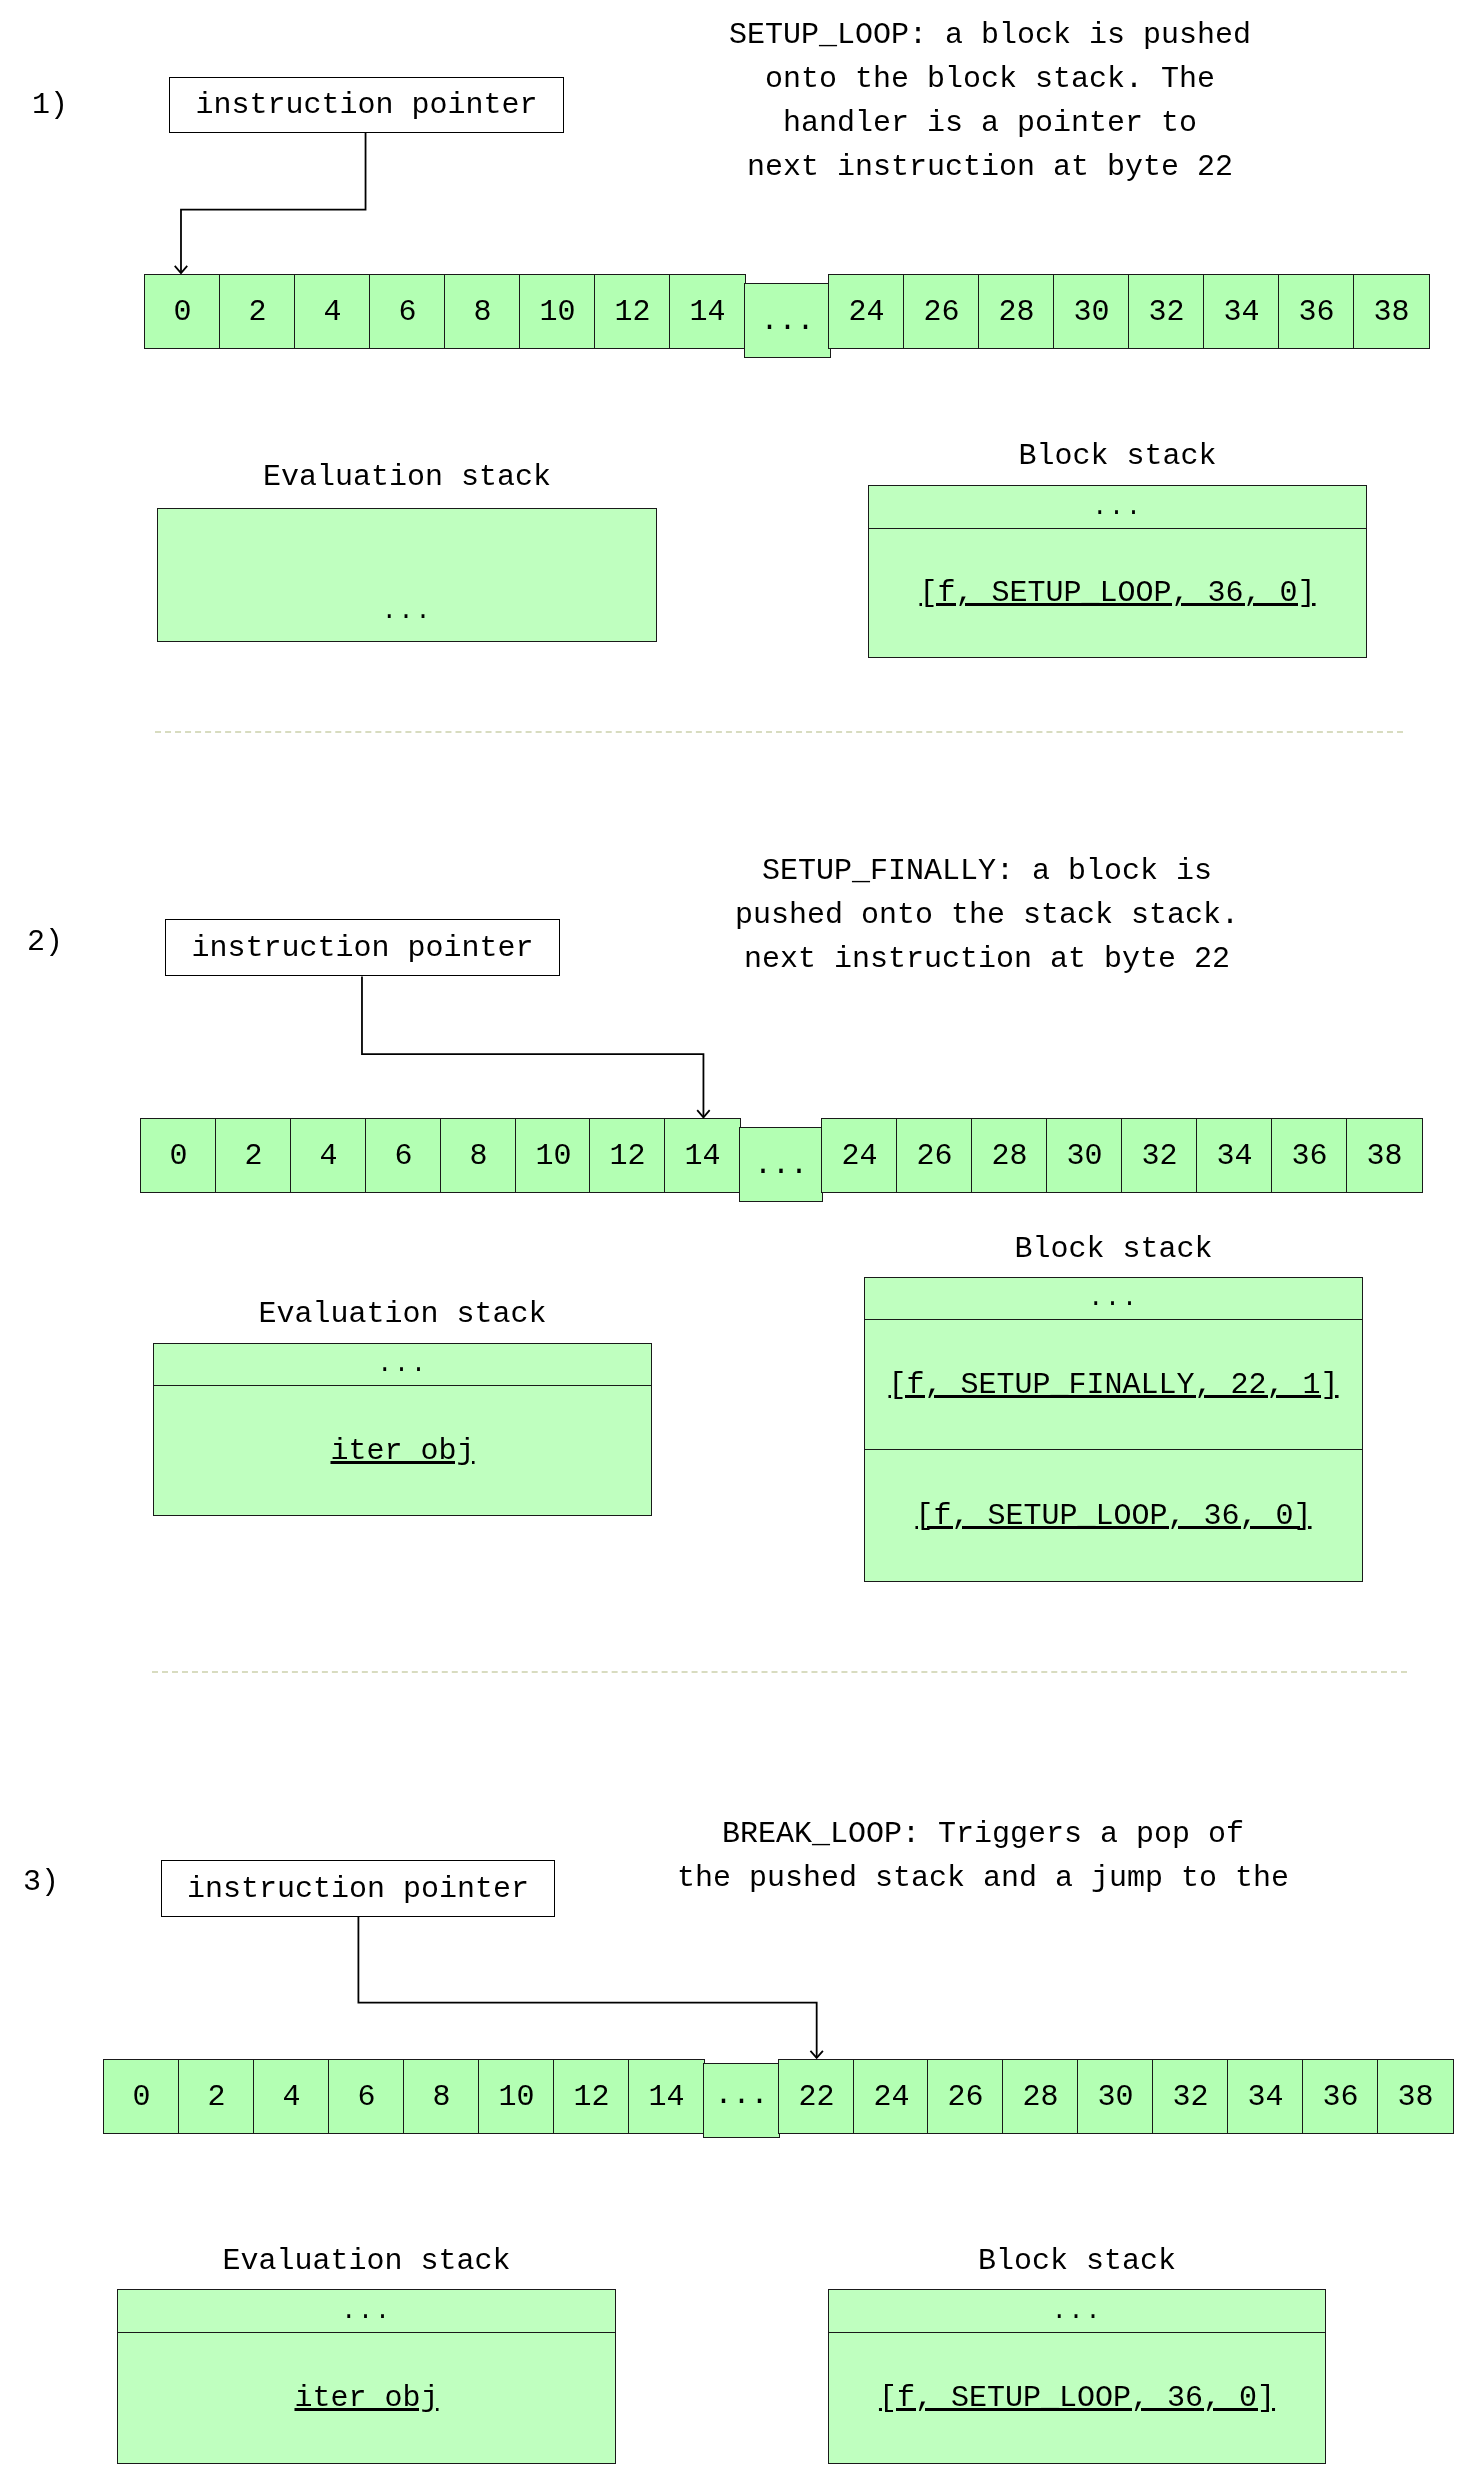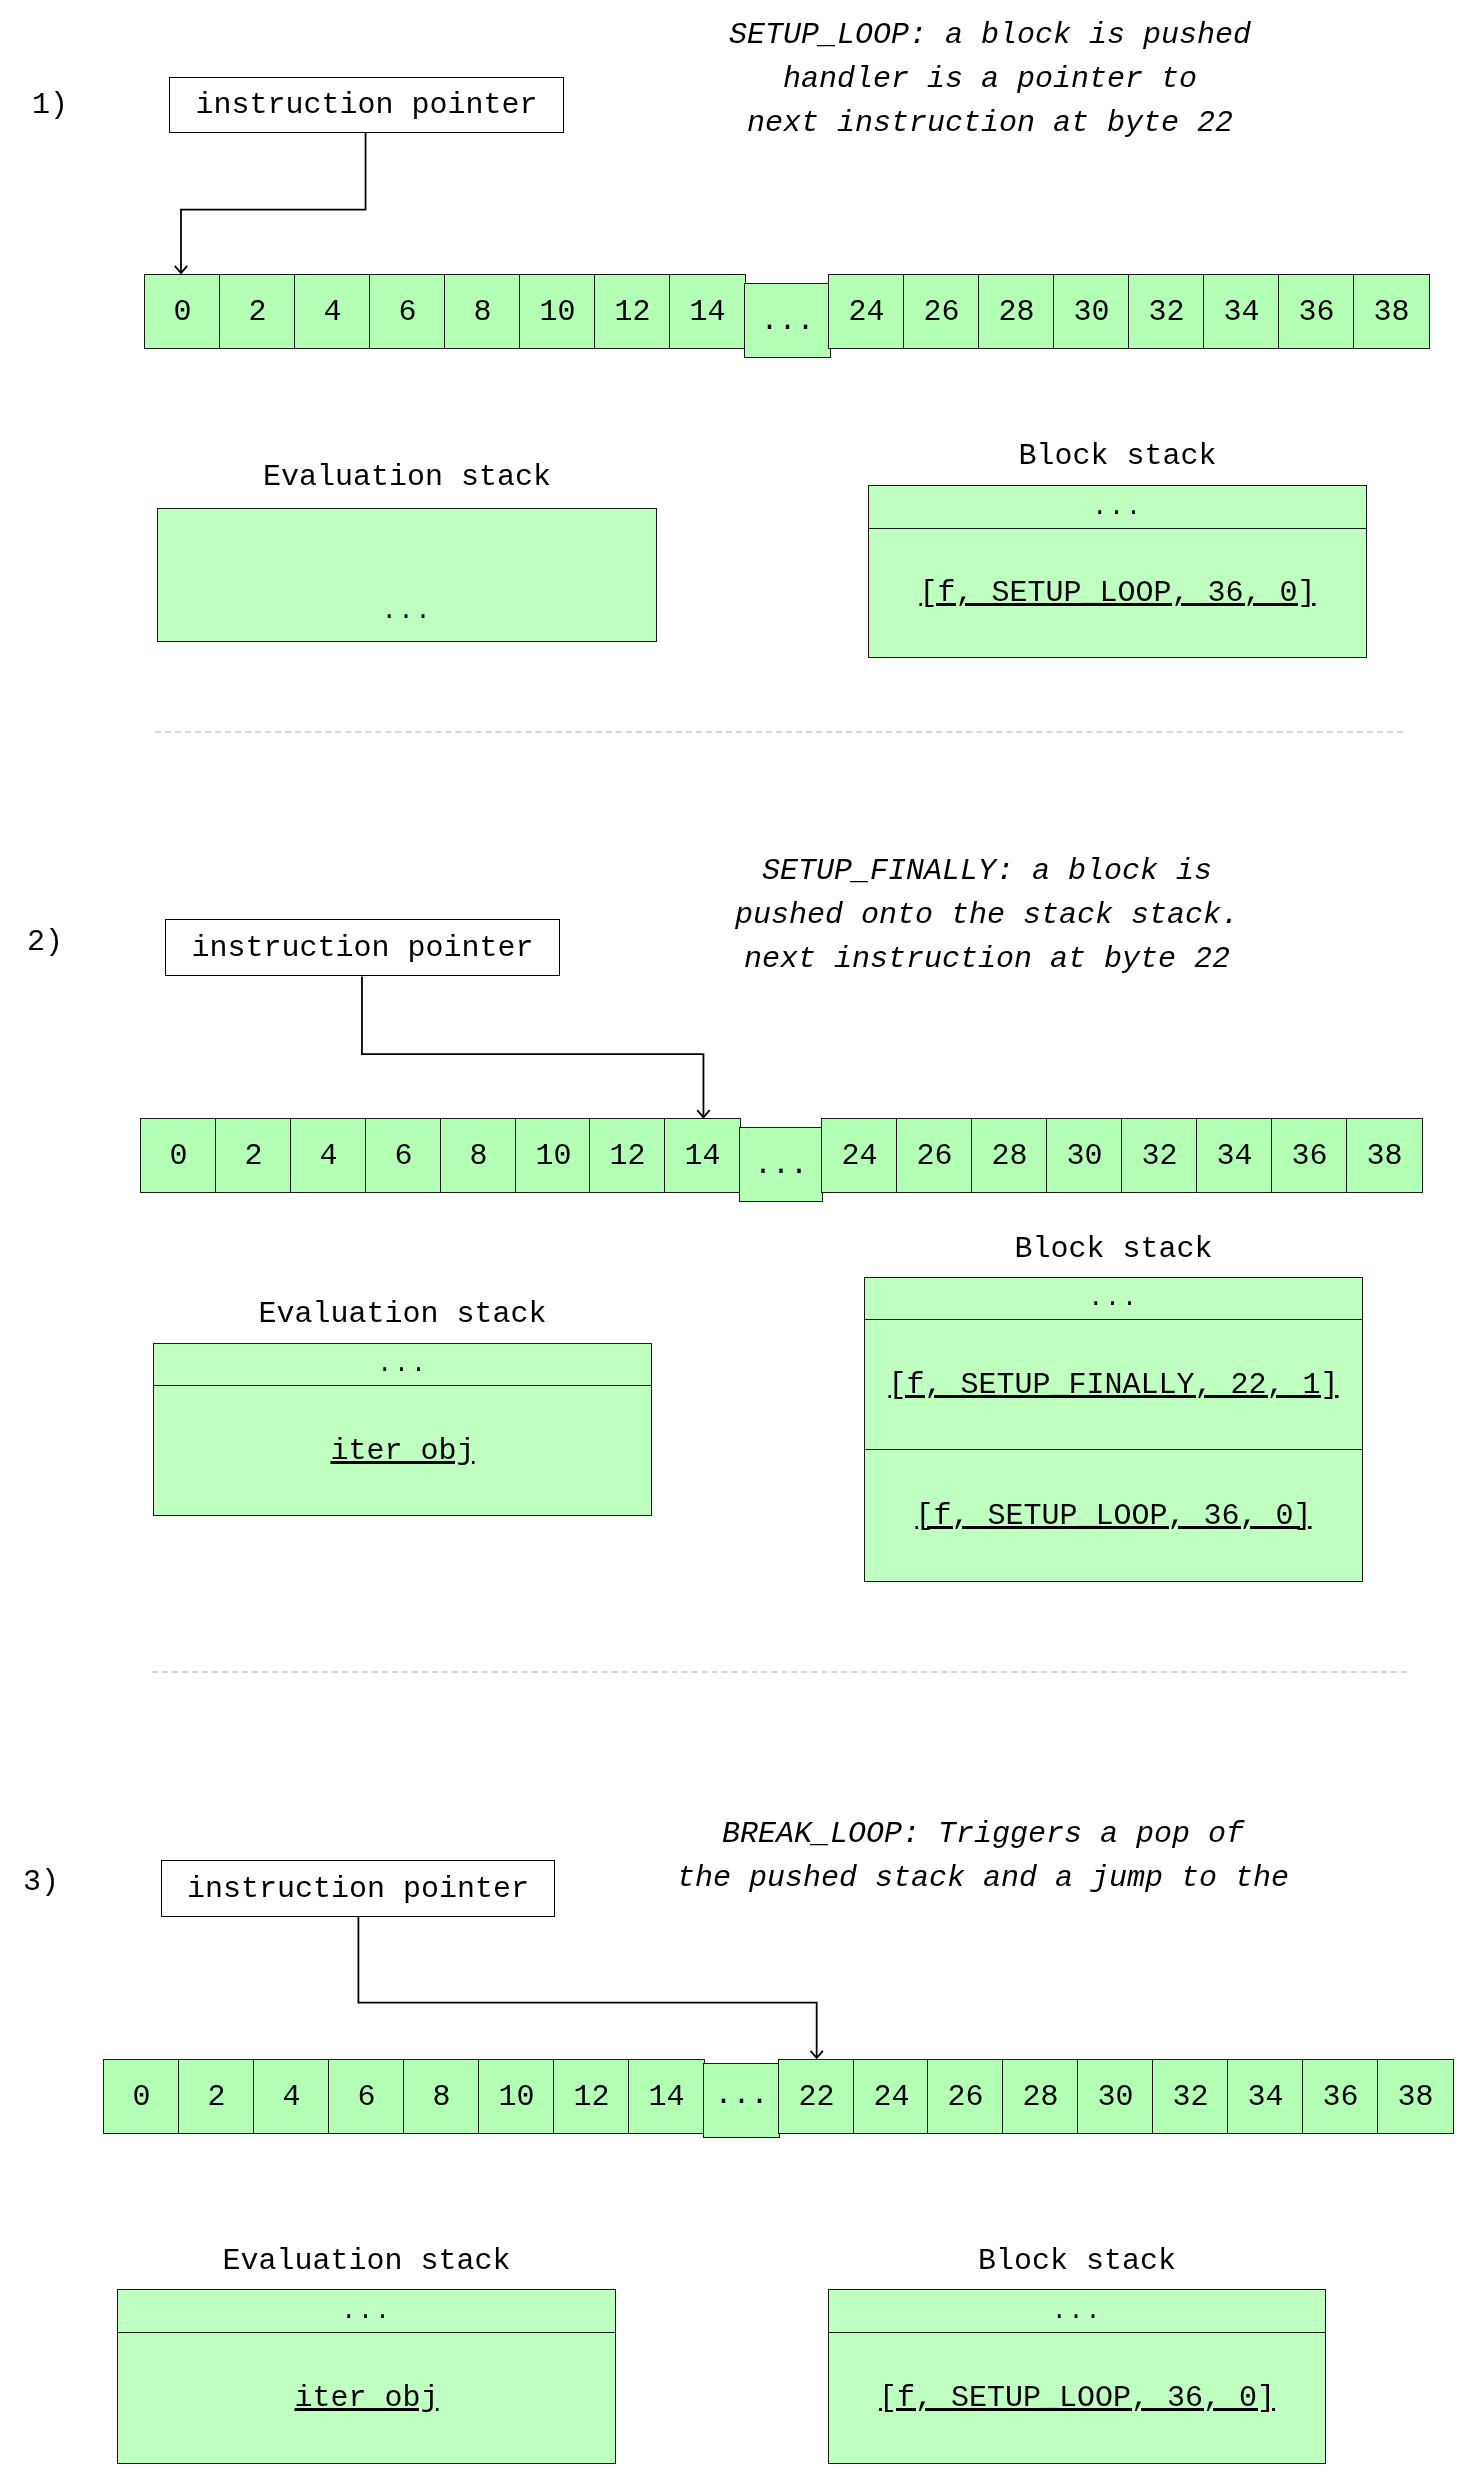--- a/index.html
+++ b/index.html
@@ -1,21 +1,21 @@
 <!DOCTYPE html>
 <html style="font-size:14.3px"><head>
 <meta charset="utf-8">
 <style>
   html, body { margin: 0; padding: 0; background: #ffffff; }
   body { width: 1480px; height: 2487px; position: relative; overflow: hidden;
          font-family: "Liberation Mono", "DejaVu Sans Mono", monospace; color: #000; }
   .step-label { position: absolute; font-size: 30px; line-height: 30px; }
   .ip-box { position: absolute; border: 1.8px solid #000; background: #fff; box-sizing: border-box;
             display: flex; align-items: center; justify-content: center; font-size: 30px; }
-  .caption { position: absolute; width: 678px; text-align: center; font-size: 30px; line-height: 44px; font-style: italic; }
+  .caption { position: absolute; width: 678px; text-align: center; font-size: 30px; line-height: 44px; }
   .caption div { white-space: nowrap; }
   .cell { position: absolute; box-sizing: border-box; border: 1.8px solid #1a1a1a; background: #b3ffb3;
           display: flex; align-items: center; justify-content: center; font-size: 30px; }
   .stack-label { position: absolute; text-align: center; font-size: 30px; line-height: 30px; }
   .stack { position: absolute; box-sizing: border-box; border: 1.8px solid #1a1a1a; background: #bfffbf; }
   .stack-row { position: absolute; left: 0; right: 0; display: flex; align-items: center; justify-content: center;
                font-size: 30px; }
   .stack-row.divided { border-top: 1.8px solid #1a1a1a; text-decoration: underline; }
   .dots-small { font-size: 25px; letter-spacing: 1.8px; }
   .sep { position: absolute; height: 0; border-top: 2.7px dashed #d8dcc0; }
@@ -24,20 +24,21 @@
 </head>
 <body>
 
 <div>
   <div class="step-label" style="left:32px; top:90px;">1)</div>
   <div class="ip-box" style="left:169px; top:77px; width:395px; height:56px;">
     <span>instruction pointer</span>
   </div>
   <div class="caption" style="left:651px; top:12.5px;">
     <div>SETUP_LOOP: a block is pushed</div>
+    <div>onto the block stack.  The</div>
     <div>handler is a pointer to</div>
     <div>next instruction at byte 22</div>
   </div>
 
   <div>
     <div class="cell" style="left:144px; top:274px; width:77px; height:75px;">0</div>
     <div class="cell" style="left:219px; top:274px; width:77px; height:75px;">2</div>
     <div class="cell" style="left:294px; top:274px; width:77px; height:75px;">4</div>
     <div class="cell" style="left:369px; top:274px; width:77px; height:75px;">6</div>
     <div class="cell" style="left:444px; top:274px; width:77px; height:75px;">8</div>

